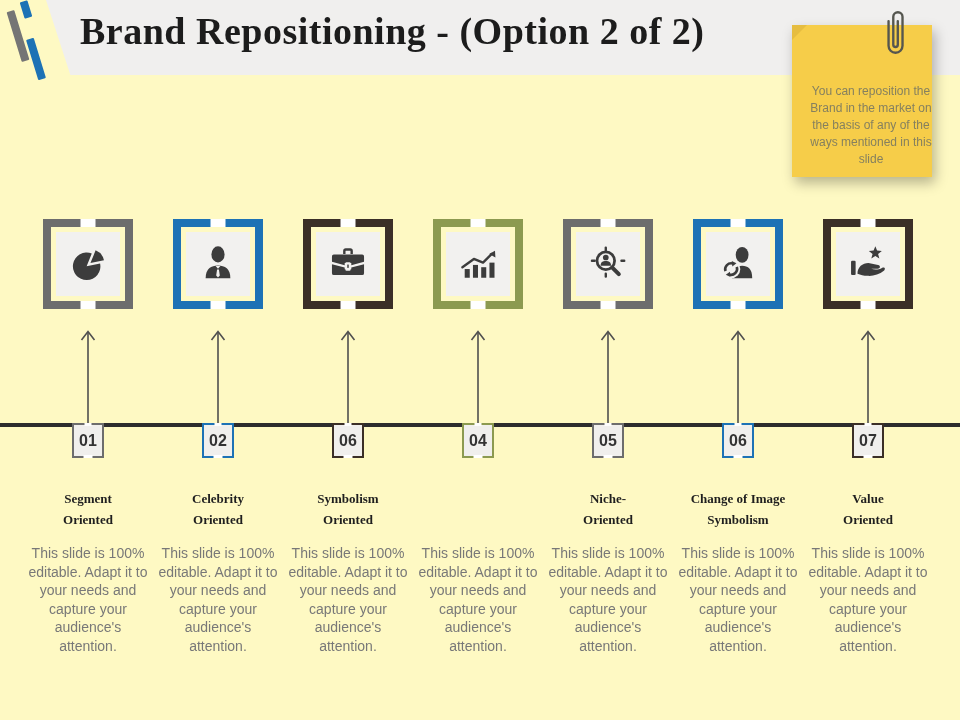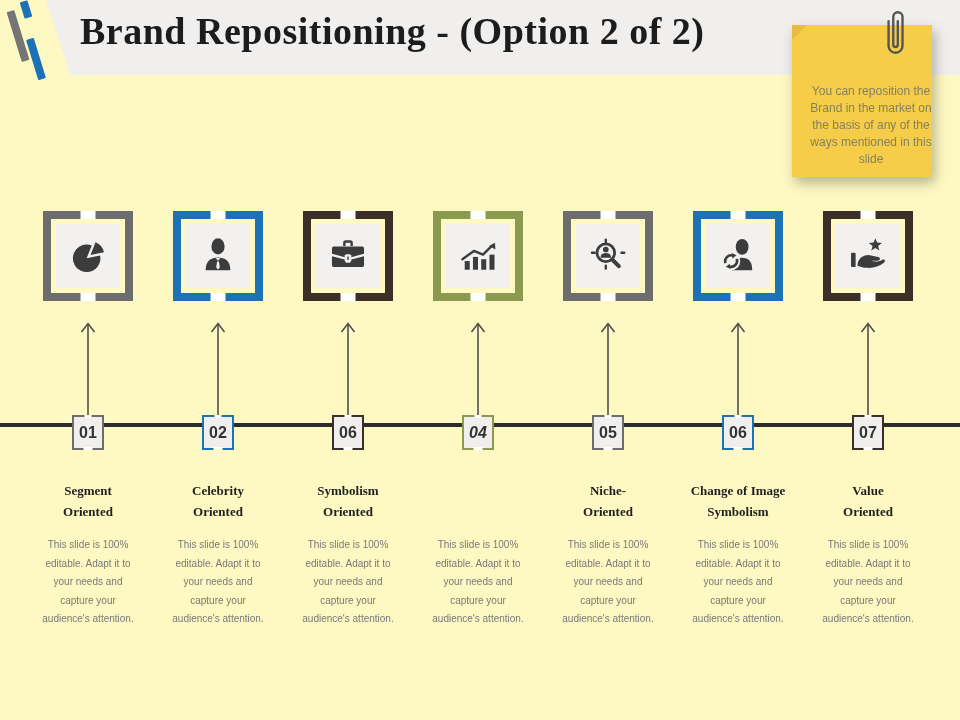--- a/index.html
+++ b/index.html
@@ -24,38 +24,38 @@
   .note-fold { position:absolute; top:0; left:0; width:0; height:0;
     border-left:15px solid #e2b93e; border-bottom:15px solid transparent; opacity:.8; }
   .note-text { position:absolute; top:58px; left:8px; width:142px; text-align:center;
     font-size:12px; line-height:17px; color:#85805f; white-space:pre-line; }
   .paperclip { position:absolute; left:878px; top:5px; }
 
   
   .timeline-line { position:absolute; left:0; right:0; top:423px; height:4px; background:#2d2d2d; z-index:1; }
 
   
-  .column { position:absolute; top:8px; width:130px; height:634px; }
+  .column { position:absolute; top:16px; width:130px; height:634px; }
   .frame { position:absolute; left:20px; top:203px; width:90px; height:90px;
     border:8px solid var(--accent); padding:5px; }
   .notch { position:absolute; left:50%; transform:translateX(-50%); width:15px; height:8px; background:#ffffff; }
   .notch.top { top:-8px; } .notch.bottom { bottom:-8px; }
   .frame-inner { width:100%; height:100%; background:#f2f1ef; display:flex; align-items:center; justify-content:center; }
   .connector { position:absolute; left:54px; top:311px; z-index:0; }
   .badge { position:absolute; left:49px; top:407px; width:32px; height:35px; z-index:2;
     background:#f0efed; border:2px solid var(--accent); display:flex; align-items:center; justify-content:center;
     font-weight:700; font-size:16px; color:#333333; }
   .badge .badge-notch { position:absolute; left:50%; transform:translateX(-50%); bottom:-2px; width:9px; height:3px; background:#ffffff; }
   .badge .badge-notch-top { position:absolute; left:50%; transform:translateX(-50%); top:-2px; width:7px; height:3px; background:#fdfdfd; }
-  .badge.italic { font-style:italic; }
+  .badge.italic { }
   .col-title { position:absolute; left:-10px; top:472px; width:150px; text-align:center;
     font-family:"Liberation Serif", serif; font-weight:700; font-size:13px; line-height:21px;
     color:#1f1f1f; white-space:pre-line; }
   .col-body { position:absolute; left:3px; top:528px; width:124px; text-align:center;
-    font-size:10px; line-height:18.5px; color:#787878; white-space:pre-line; }
+    font-size:14px; line-height:18.5px; color:#787878; white-space:pre-line; }
   .icon-svg { display:block; }
 </style>
 </head>
 <body>
 
 <div class="slide">
 
   <div class="header-band"></div>
   <div class="decor-bar bar-gray"></div>
   <div class="decor-bar bar-blue-s"></div>

